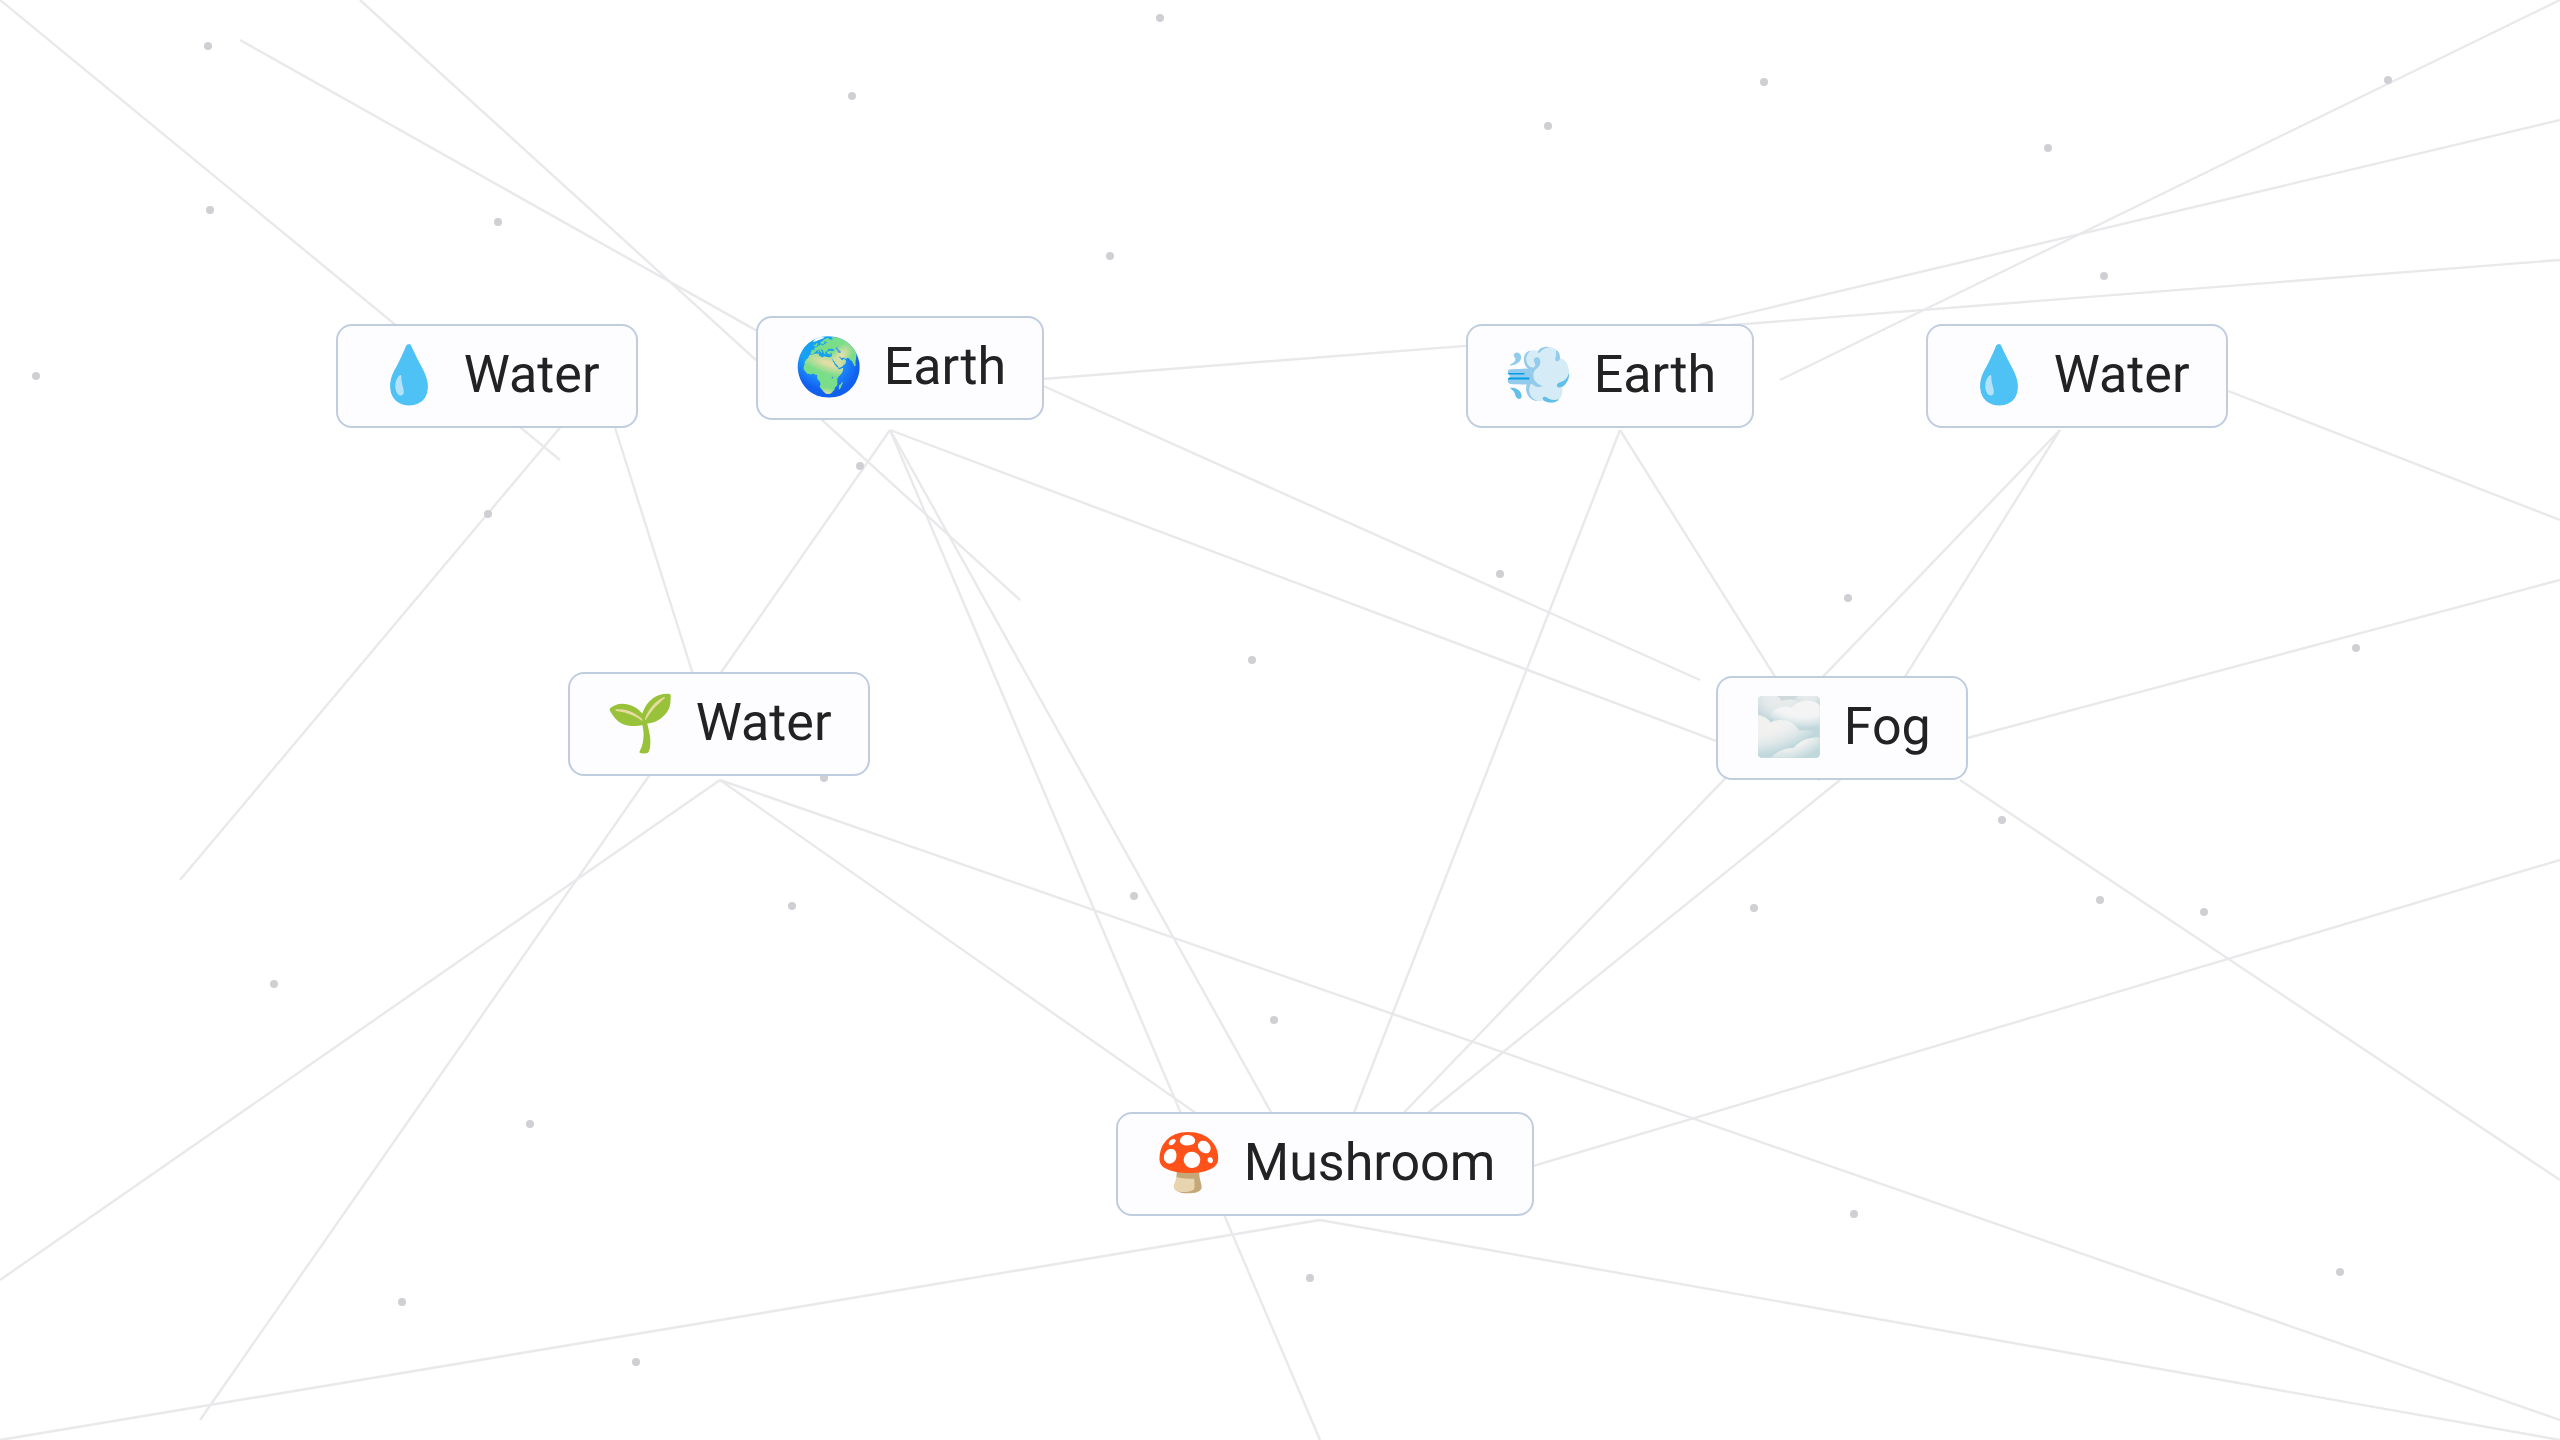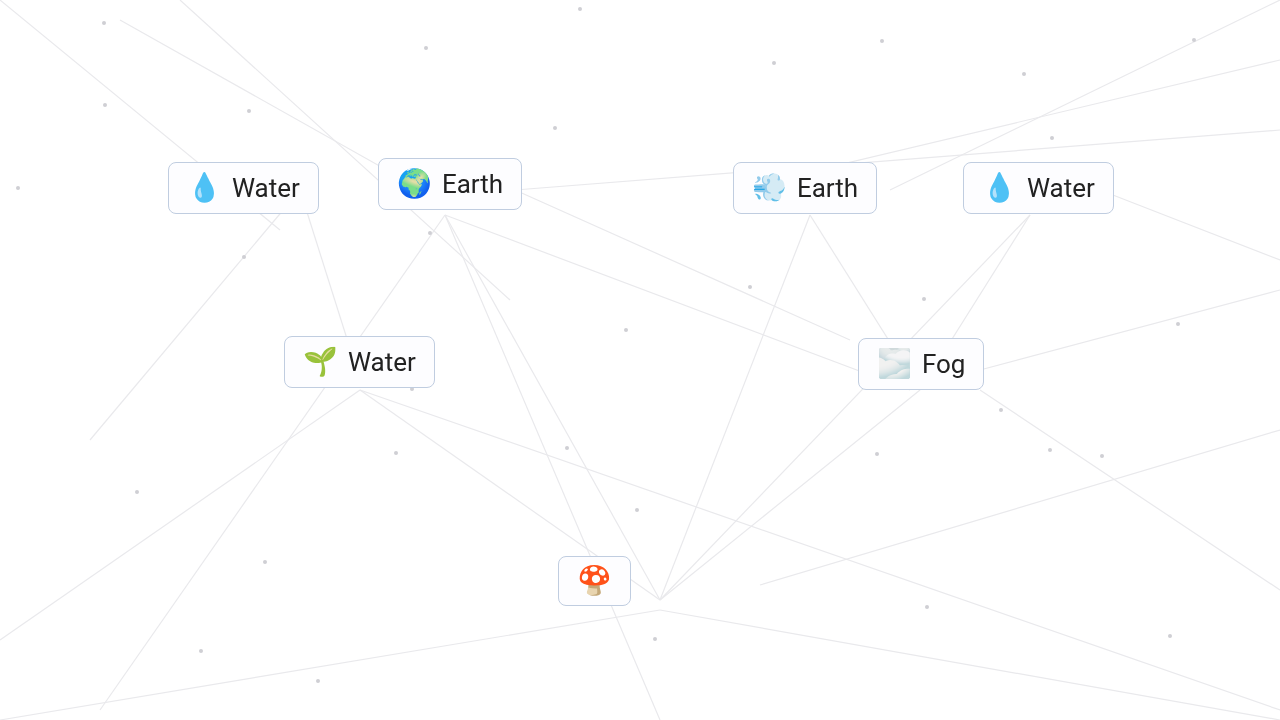--- a/index.html
+++ b/index.html
@@ -125,14 +125,15 @@
     <div class="element-card" style="left: 284px; top: 336px;">
       <span class="icon">🌱</span>
       <span>Water</span>
     </div>
     <div class="element-card" style="left: 858px; top: 338px;">
       <span class="icon">🌫️</span>
       <span>Fog</span>
     </div>
     <div class="element-card" style="left: 558px; top: 556px;">
       <span class="icon">🍄</span>
+      <span>Mushroom</span>
     </div>
   </div>
 
 </body></html>

